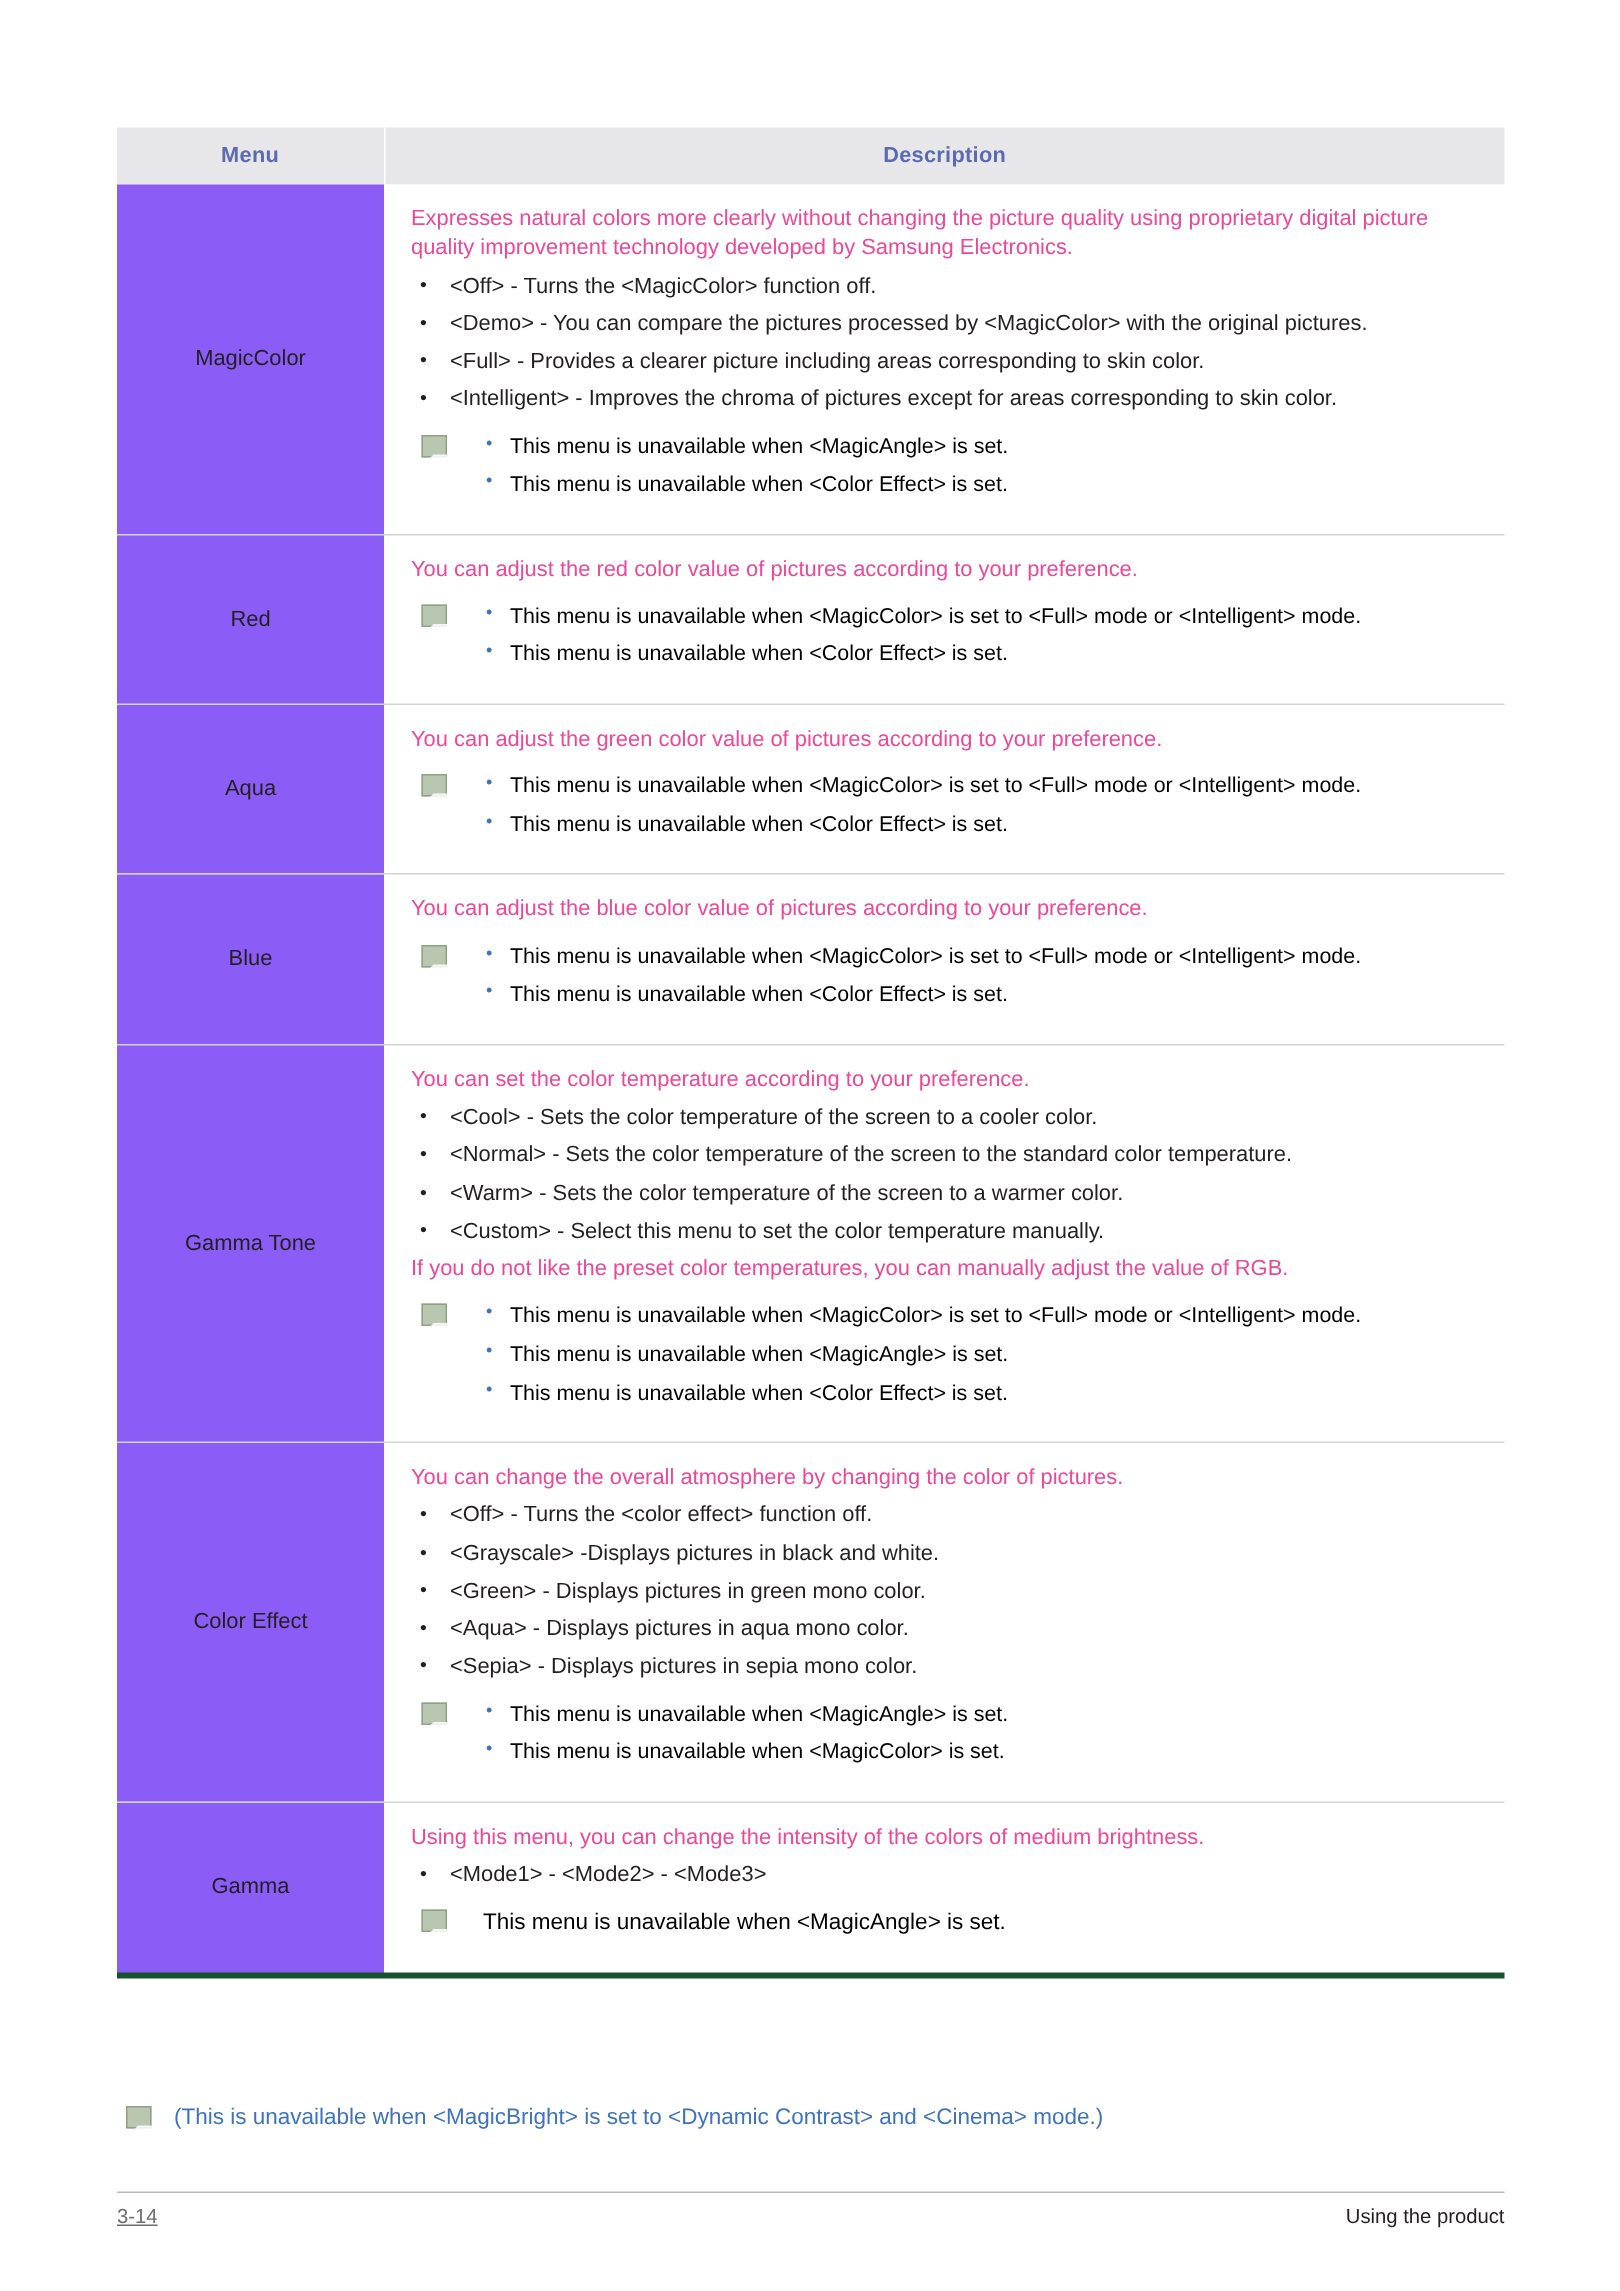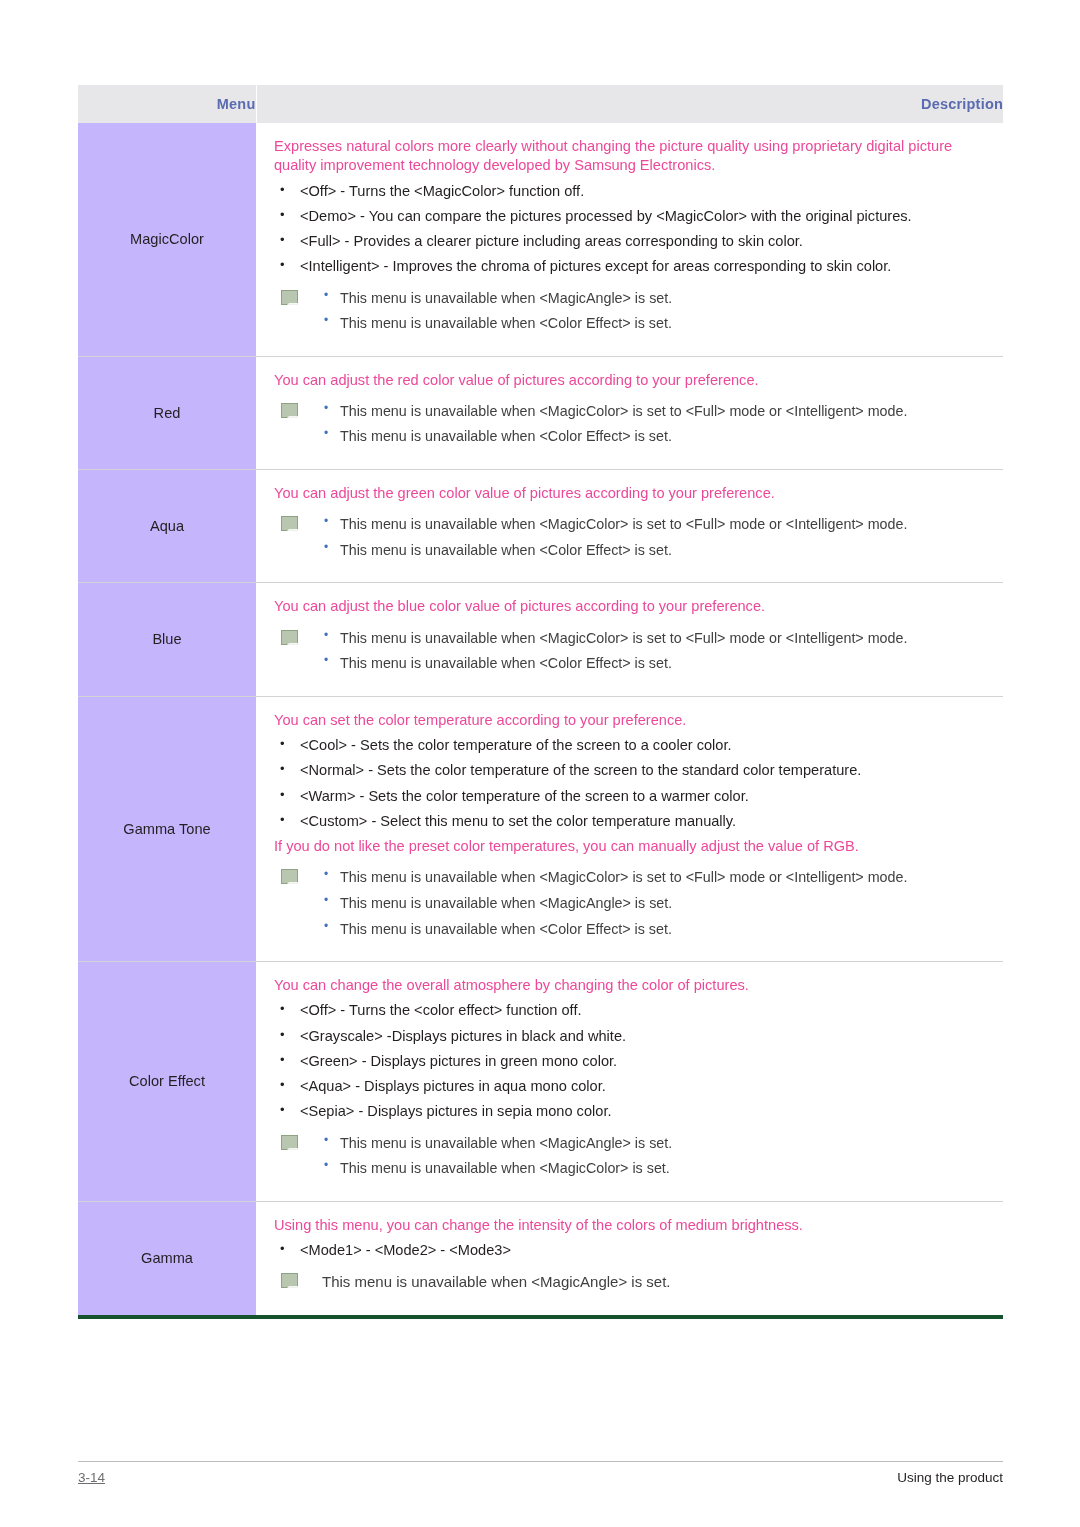--- a/index.html
+++ b/index.html
@@ -30,36 +30,36 @@
     table-layout: fixed;
   }
   table.spec col.c-menu { width: 178px; }
   table.spec col.c-desc { width: 747px; }
 
   thead th {
     background: #e7e7ea;
     color: #5b6bb0;
     font-size: 14.5px;
     font-weight: bold;
-    text-align: right;
+    text-align: center;
     padding: 11px 0 11px 0;
     border: none;
     letter-spacing: 0.2px;
   }
   thead th.menu-h { border-right: 1px solid #ffffff; }
 
   tbody td {
     vertical-align: middle;
     border-bottom: 1px solid #d2d3d5;
     font-size: 14.6px;
     line-height: 1.0;
   }
   tbody td.menu {
     text-align: center;
-    background: #c4b5fd;
+    background: #8b5cf6;
     color: #231f20;
     font-size: 14.6px;
     padding: 10px 6px;
   }
   tbody td.desc {
     background: #ffffff;
     padding: 14px 18px 16px 18px;
     text-align: left;
   }
   tbody tr:last-child td { border-bottom: 4px solid #14532d; }
@@ -123,21 +123,21 @@
     list-style: none;
     margin: 0;
     padding: 0;
   }
   ul.notelist li {
     position: relative;
     padding-left: 18px;
     margin: 0 0 7px 0;
     font-size: 14.3px;
     line-height: 1.3;
-    color: #404040;
+    color: #000000;
   }
   ul.notelist li:before {
     content: "\2022";
     position: absolute;
     left: 2px;
     top: -1px;
     font-size: 12px;
     color: #3f73bc;
   }
   
@@ -318,17 +318,21 @@
               <span class="note-icon"></span>
               <ul class="notelist">
                 <li>This menu is unavailable when &lt;MagicAngle&gt; is set.</li>
               </ul>
             </div>
           </td>
         </tr>
       </tbody>
   </table>
 
+  <div class="footnote">
+    <span class="note-icon"></span>
+    <span>(This is unavailable when &lt;MagicBright&gt; is set to &lt;Dynamic Contrast&gt; and &lt;Cinema&gt; mode.)</span>
+  </div>
 
   <div class="footer-rule"></div>
   <div class="pagenum">3-14</div>
   <div class="footer-right">Using the product</div>
 </div>
 
 </body></html>

